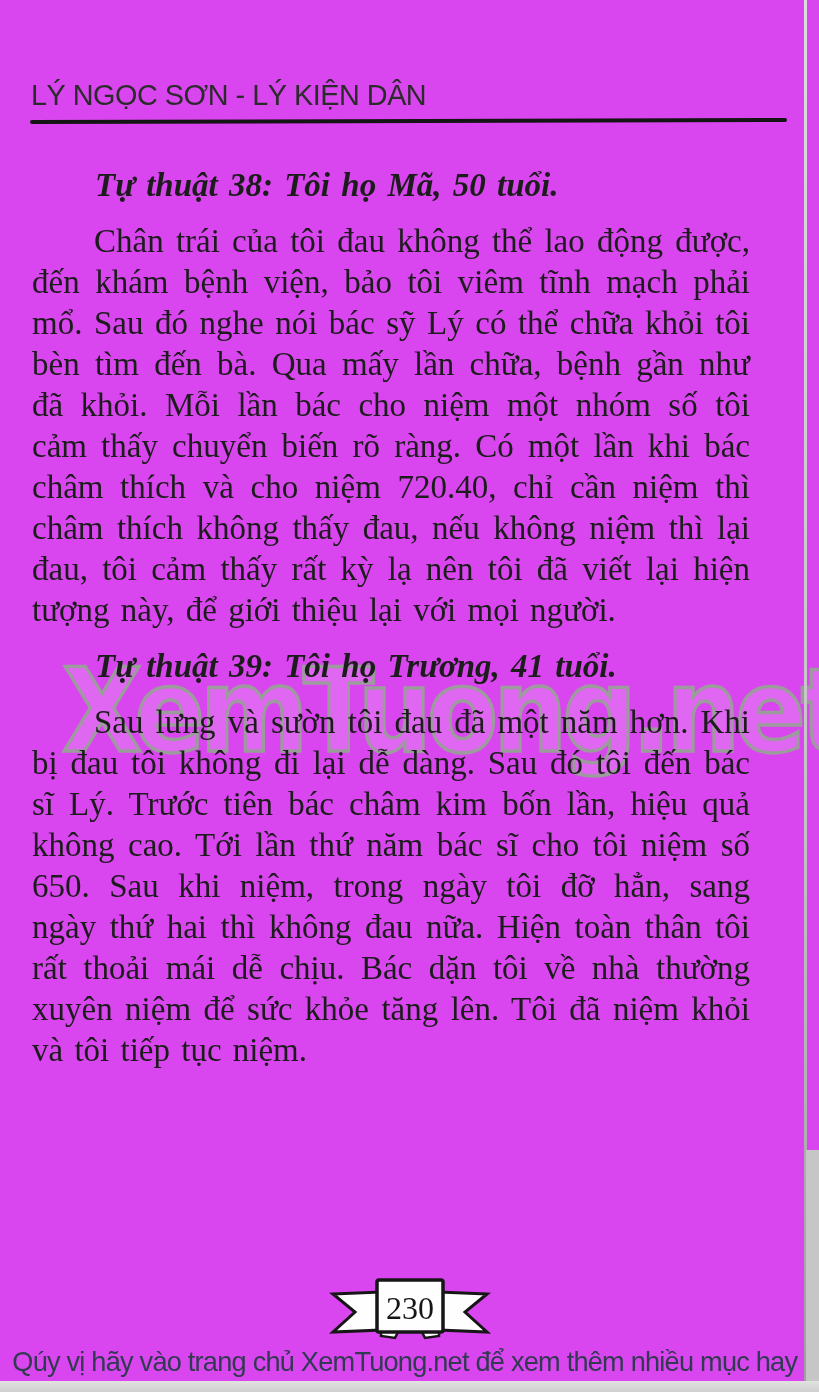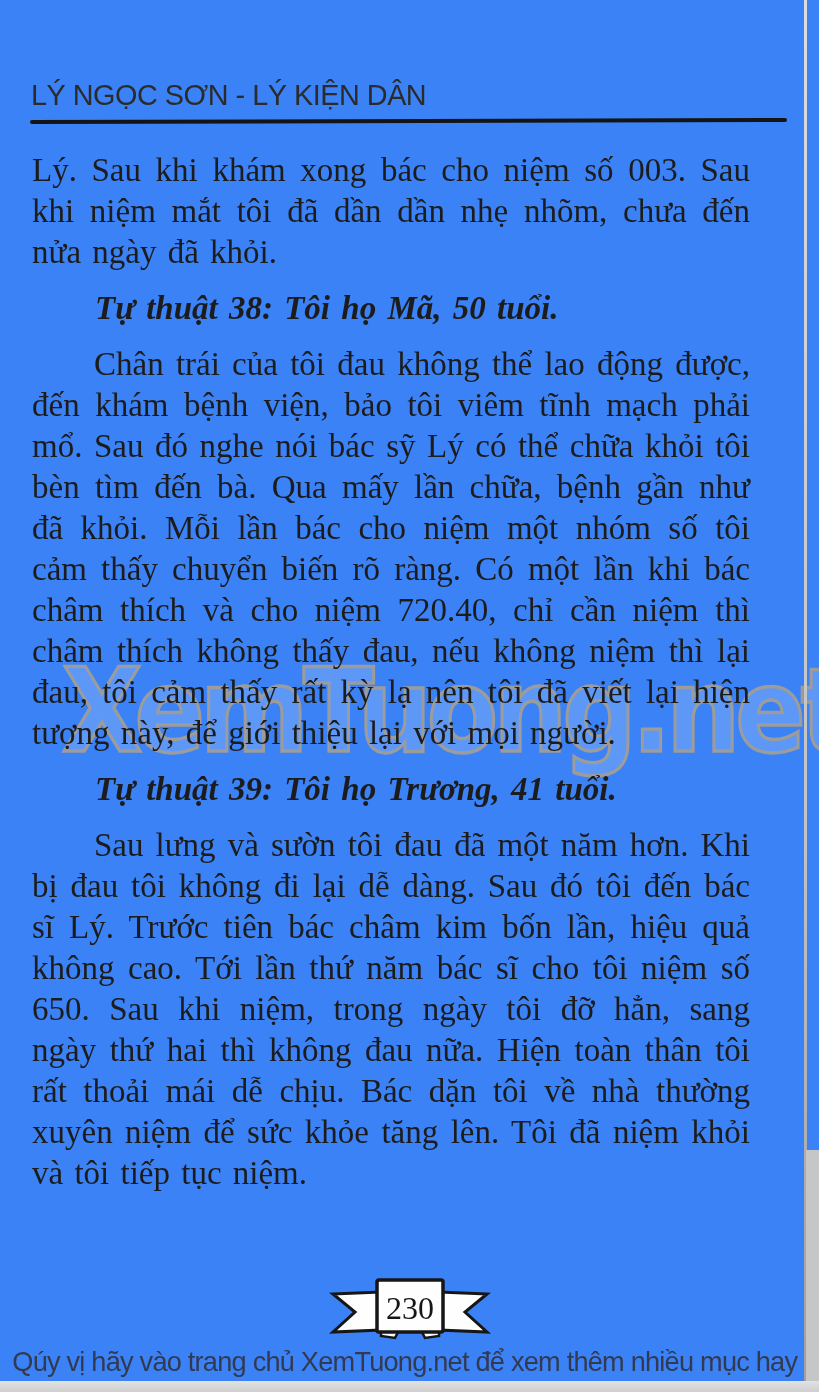--- a/index.html
+++ b/index.html
@@ -1,20 +1,20 @@
 <!DOCTYPE html>
 <html><head>
 <meta charset="utf-8">
 <style>
   html,body { margin:0; padding:0; background:#e8e8e8; }
   .page {
     position:relative;
     width:819px; height:1392px;
     margin:0 auto;
-    background:#3b82f6;
+    background:#d946ef;
     overflow:hidden;
     font-family:"Liberation Serif", serif;
     color:#1c1c1c;
   }
   
   .running-header {
     position:absolute; left:31px; top:78px;
     font-family:"Liberation Sans", sans-serif;
     font-size:30px; letter-spacing:-0.5px;
     color:#2b2b2b;
@@ -95,21 +95,20 @@
 <body>
 
 <div class="page">
 
   <div class="running-header">LÝ NGỌC SƠN - LÝ KIỆN DÂN</div>
   <div class="header-rule"></div>
 
   <div class="watermark">XemTuong.net</div>
 
   <div class="textcol">
-    <p>Lý. Sau khi khám xong bác cho niệm số 003. Sau khi niệm mắt tôi đã dần dần nhẹ nhõm, chưa đến nửa ngày đã khỏi.</p>
     <h3>Tự thuật 38: Tôi họ Mã, 50 tuổi.</h3>
     <p class="indented">Chân trái của tôi đau không thể lao động được, đến khám bệnh viện, bảo tôi viêm tĩnh mạch phải mổ. Sau đó nghe nói bác sỹ Lý có thể chữa khỏi tôi bèn tìm đến bà. Qua mấy lần chữa, bệnh gần như đã khỏi. Mỗi lần bác cho niệm một nhóm số tôi cảm thấy chuyển biến rõ ràng. Có một lần khi bác châm thích và cho niệm 720.40, chỉ cần niệm thì châm thích không thấy đau, nếu không niệm thì lại đau, tôi cảm thấy rất kỳ lạ nên tôi đã viết lại hiện tượng này, để giới thiệu lại với mọi người.</p>
     <h3>Tự thuật 39: Tôi họ Trương, 41 tuổi.</h3>
     <p class="indented">Sau lưng và sườn tôi đau đã một năm hơn. Khi bị đau tôi không đi lại dễ dàng. Sau đó tôi đến bác sĩ Lý. Trước tiên bác châm kim bốn lần, hiệu quả không cao. Tới lần thứ năm bác sĩ cho tôi niệm số 650. Sau khi niệm, trong ngày tôi đỡ hẳn, sang ngày thứ hai thì không đau nữa. Hiện toàn thân tôi rất thoải mái dễ chịu. Bác dặn tôi về nhà thường xuyên niệm để sức khỏe tăng lên. Tôi đã niệm khỏi và tôi tiếp tục niệm.</p>
   </div>
 
   <svg class="ribbon" viewBox="0 0 190 80" xmlns="http://www.w3.org/2000/svg">
 
     <polygon points="18,22 66,20 66,58 18,60 40,40" fill="#fefefe" stroke="#161616" stroke-width="3"></polygon>
 

